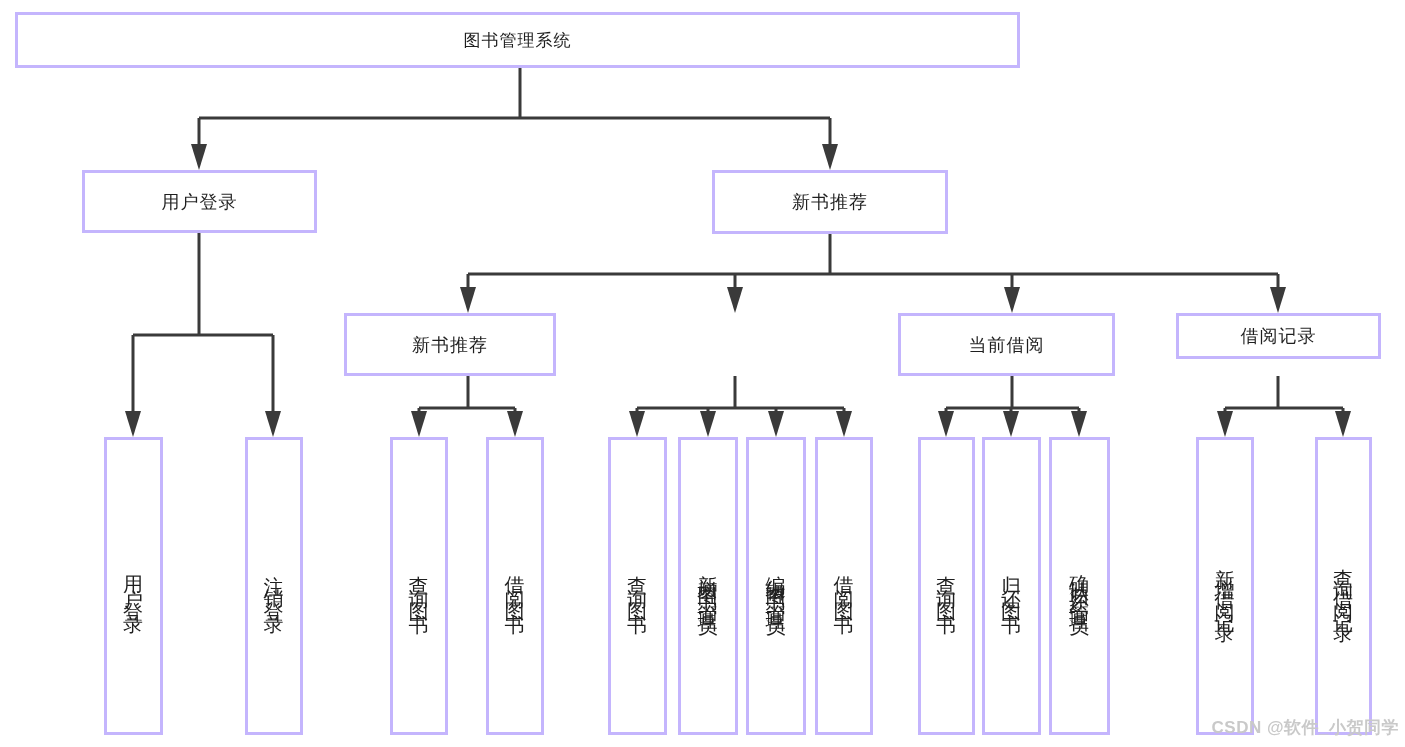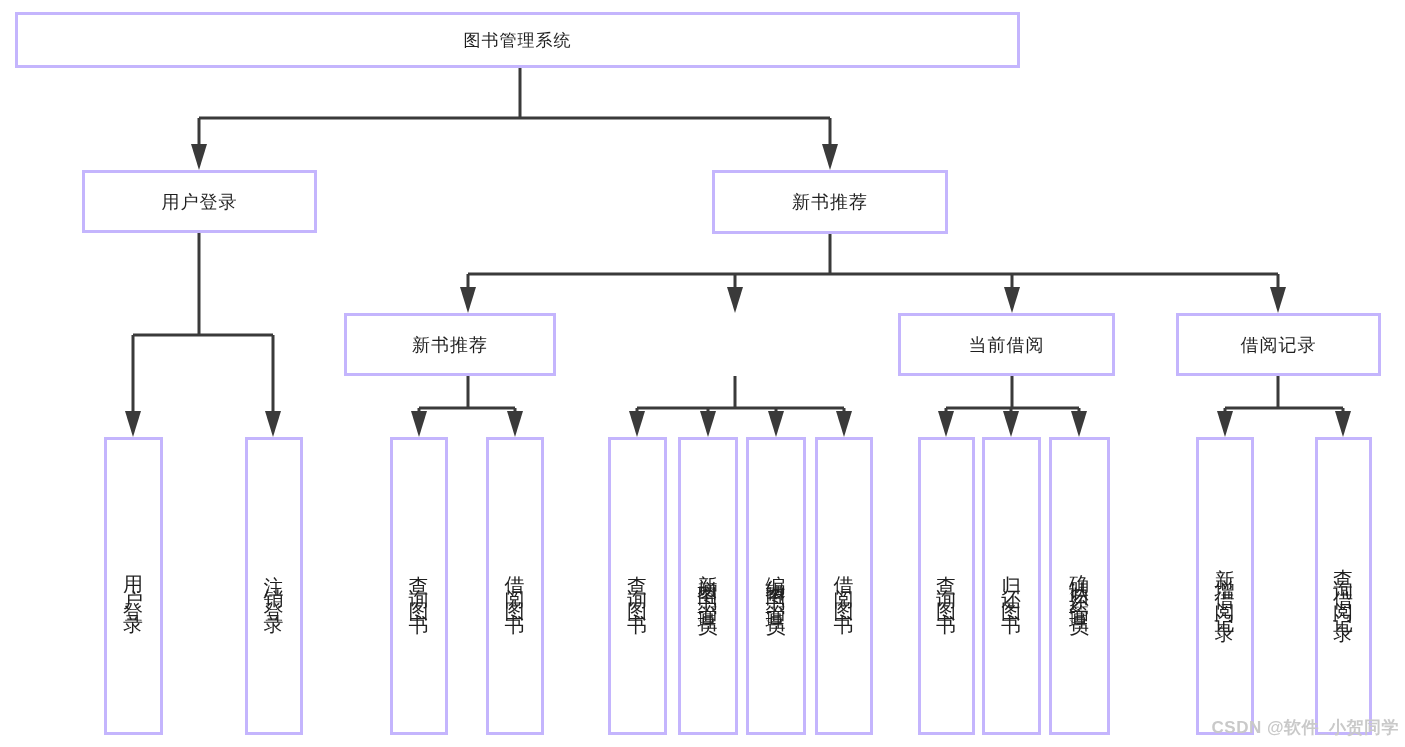--- a/index.html
+++ b/index.html
@@ -94,21 +94,21 @@
     </g>
   </svg>
 
   <div class="box root" style="left:15px; top:12px; width:1005px; height:56px;">图书管理系统</div>
 
   <div class="box" style="left:82px; top:170px; width:235px; height:63px;">用户登录</div>
   <div class="box" style="left:712px; top:170px; width:236px; height:64px;">新书推荐</div>
 
   <div class="box" style="left:344px; top:313px; width:212px; height:63px;">新书推荐</div>
   <div class="box" style="left:898px; top:313px; width:217px; height:63px;">当前借阅</div>
-  <div class="box" style="left:1176px; top:313px; width:205px; height:63px;">借阅记录</div>
+  <div class="box" style="left:1176px; top:313px; width:205px; height:46px;">借阅记录</div>
 
   <div class="box vbox ls-s" style="left:104px; top:437px; width:59px; height:298px;">用户登录</div>
   <div class="box vbox ls-s" style="left:245px; top:437px; width:58px; height:298px;">注销登录</div>
 
   <div class="box vbox ls-s" style="left:390px; top:437px; width:58px; height:298px;">查询图书</div>
   <div class="box vbox ls-s" style="left:486px; top:437px; width:58px; height:298px;">借阅图书</div>
 
   <div class="box vbox ls-s" style="left:608px; top:437px; width:59px; height:298px;">查询图书</div>
   <div class="box vbox ls-l" style="left:678px; top:437px; width:60px; height:298px;">新增图书（管理员）</div>
   <div class="box vbox ls-l" style="left:746px; top:437px; width:60px; height:298px;">编辑图书（管理员）</div>

